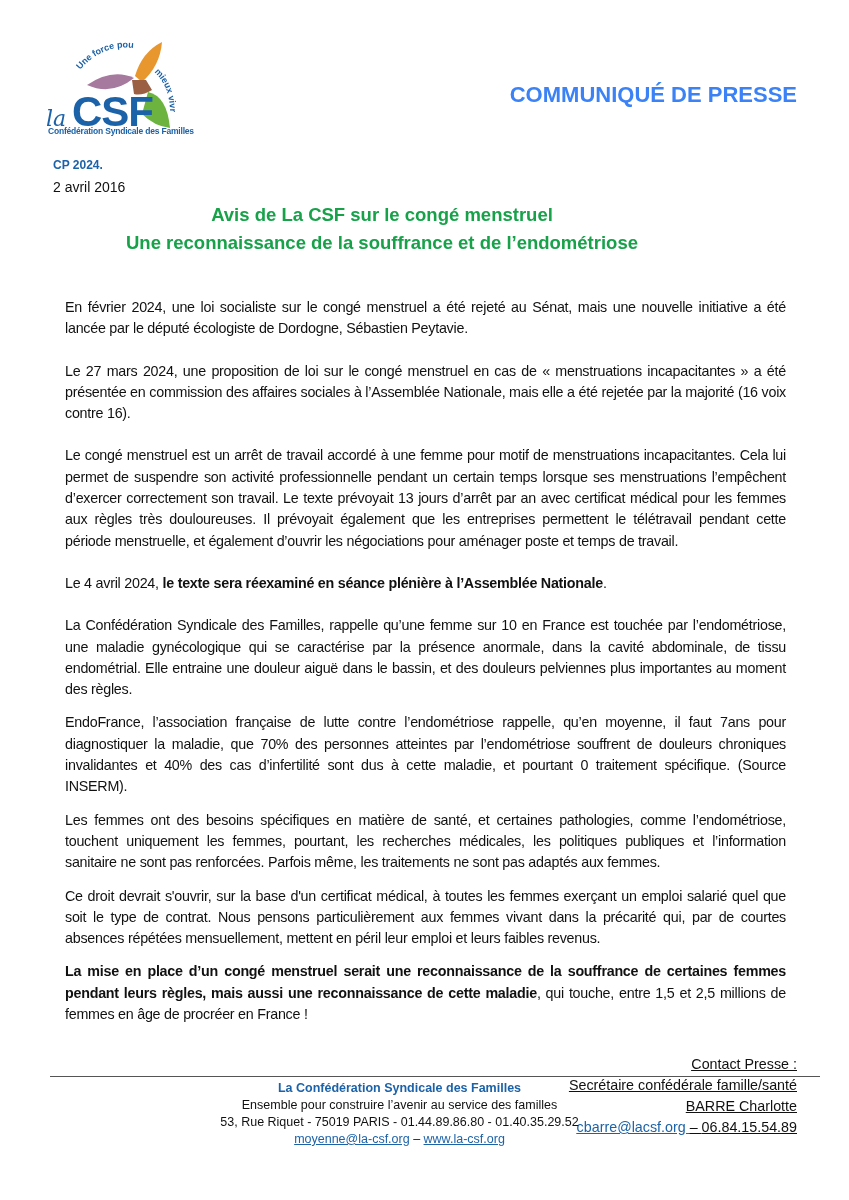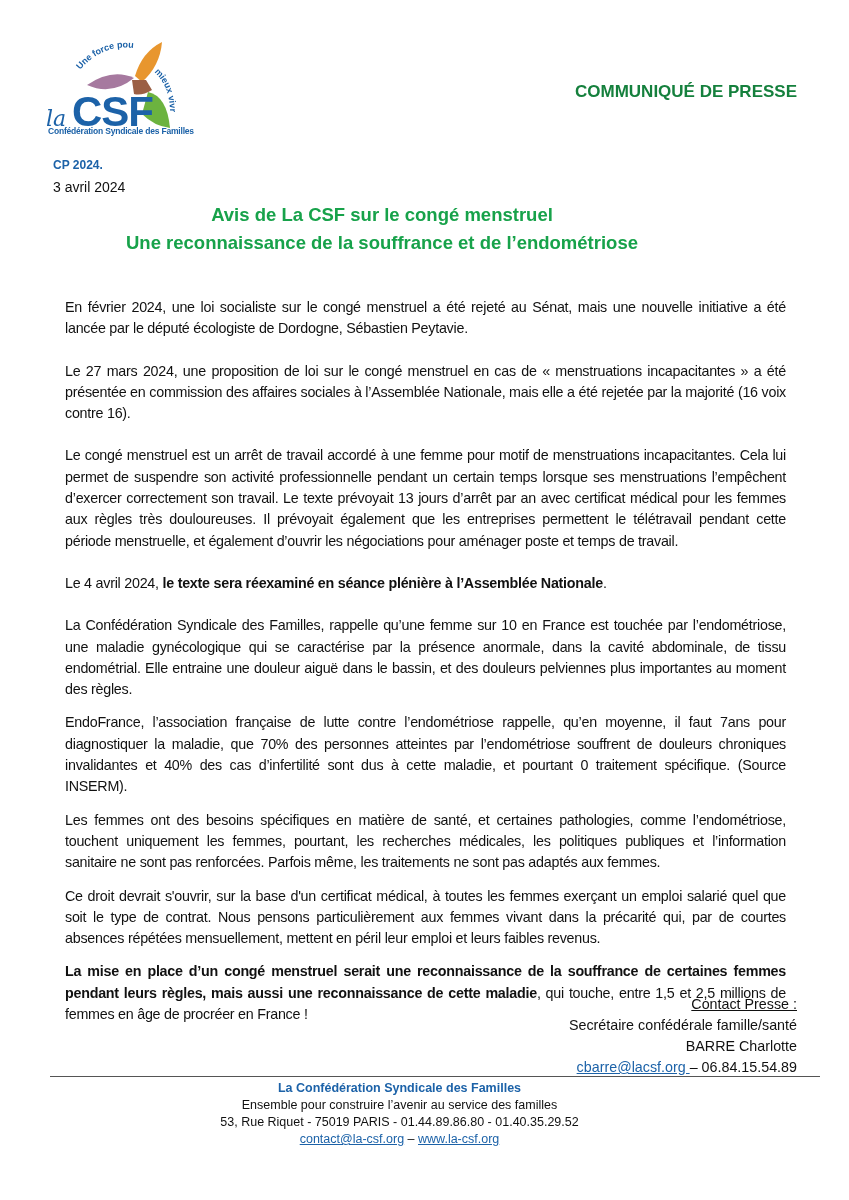--- a/index.html
+++ b/index.html
@@ -13,22 +13,22 @@
     .logo { position: absolute; left: 42px; top: 30px; width: 150px; height: 110px; }
     .logo svg { display: block; }
     .logo-sub {
       position: absolute; left: 48px; top: 126px; font-size: 8.5px; font-weight: bold;
       color: #1c62a8; letter-spacing: -0.2px; white-space: nowrap;
       font-family: "Liberation Sans Narrow", "Liberation Sans", sans-serif;
       text-align: center;
     }
 
     .doc-type {
-      position: absolute; right: 52px; top: 82px; font-size: 17px; font-weight: bold;
-      color: #15803d; letter-spacing: 0px;
+      position: absolute; right: 52px; top: 82px; font-size: 22px; font-weight: bold;
+      color: #3b82f6; letter-spacing: 0px;
     }
 
     .cp-ref {
       position: absolute; left: 53px; top: 158px; font-size: 12px; font-weight: bold; color: #1c62a8;
     }
     .date {
       position: absolute; left: 53px; top: 179px; font-size: 14px; color: #111;
     }
 
     .title {
@@ -39,22 +39,22 @@
     .body-text {
       position: absolute; left: 53px; width: 745px; top: 285px;
       font-size: 14.3px; line-height: 21.3px; text-align: justify; color: #111;
       letter-spacing: -0.25px;
     }
     .body-text p { margin: 12px; }
     .body-text p.gap { margin-top: 21px; }
     .body-text b { font-weight: bold; }
 
     .contact {
-      position: absolute; right: 52px; top: 994px; text-align: right;
-      font-size: 14.3px; line-height: 21px; color: #111;
+      position: absolute; right: 52px; top: 1054px; text-align: right;
+      font-size: 14.3px; line-height: 21px; color: #111; text-decoration: underline;
     }
     .contact .u { text-decoration: underline; }
     .contact a { color: #1c62a8; text-decoration: underline; }
 
     .footer-rule {
       position: absolute; left: 50px; width: 770px; top: 1076px; height: 0;
       border-top: 1.5px solid #555;
     }
     .footer {
       position: absolute; left: 0; width: 799px; top: 1080px; text-align: center;
@@ -93,21 +93,21 @@
       <text x="4" y="96" font-family="DejaVu Serif, serif" font-style="italic" font-size="22" fill="#1c62a8">la</text>
 
       <text x="30" y="96" font-family="Liberation Sans, sans-serif" font-weight="bold" font-size="42" fill="#1c62a8" letter-spacing="-1">CSF</text>
     </svg>
   </div>
   <div class="logo-sub">Confédération Syndicale des Familles</div>
 
   <div class="doc-type">COMMUNIQUÉ DE PRESSE</div>
 
   <div class="cp-ref">CP 2024.</div>
-  <div class="date">3 avril 2024</div>
+  <div class="date">2 avril 2016</div>
 
   <div class="title">
     <div>Avis de La CSF sur le congé menstruel</div>
     <div>Une reconnaissance de la souffrance et de l’endométriose</div>
   </div>
 
   <div class="body-text">
     <p>En février 2024, une loi socialiste sur le congé menstruel a été rejeté au Sénat, mais une nouvelle initiative a été lancée par le député écologiste de Dordogne, Sébastien Peytavie.</p>
     <p class="gap">Le 27 mars 2024, une proposition de loi sur le congé menstruel en cas de « menstruations incapacitantes » a été présentée en commission des affaires sociales à l’Assemblée Nationale, mais elle a été rejetée par la majorité (16 voix contre 16).</p>
     <p class="gap">Le congé menstruel est un arrêt de travail accordé à une femme pour motif de menstruations incapacitantes. Cela lui permet de suspendre son activité professionnelle pendant un certain temps lorsque ses menstruations l’empêchent d’exercer correctement son travail. Le texte prévoyait 13 jours d’arrêt par an avec certificat médical pour les femmes aux règles très douloureuses. Il prévoyait également que les entreprises permettent le télétravail pendant cette période menstruelle, et également d’ouvrir les négociations pour aménager poste et temps de travail.</p>
@@ -125,16 +125,16 @@
     <div>BARRE Charlotte</div>
     <div><a>cbarre@lacsf.org </a><span>– </span><span>06.84.15.54.89</span></div>
   </div>
 
   <div class="footer-rule"></div>
 
   <div class="footer">
     <div class="org">La Confédération Syndicale des Familles</div>
     <div>Ensemble pour construire l’avenir au service des familles</div>
     <div>53, Rue Riquet - 75019 PARIS - 01.44.89.86.80 - 01.40.35.29.52</div>
-    <div><a>contact@la-csf.org</a><span> – </span><a>www.la-csf.org</a></div>
+    <div><a>moyenne@la-csf.org</a><span> – </span><a>www.la-csf.org</a></div>
   </div>
 
 </div>
 
 </body></html>

